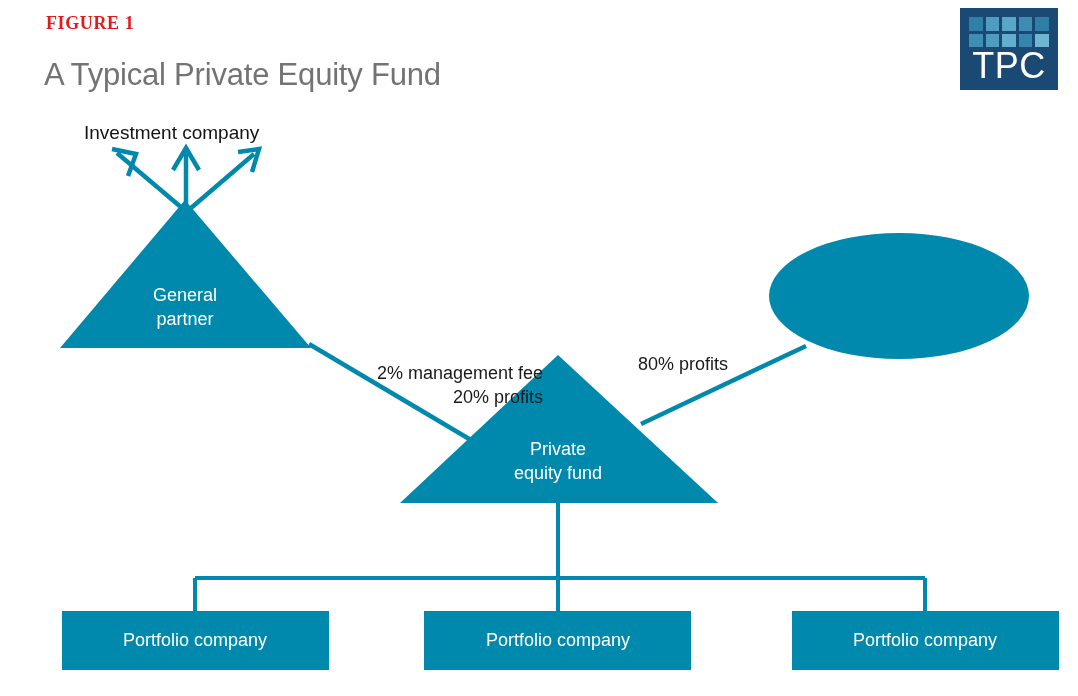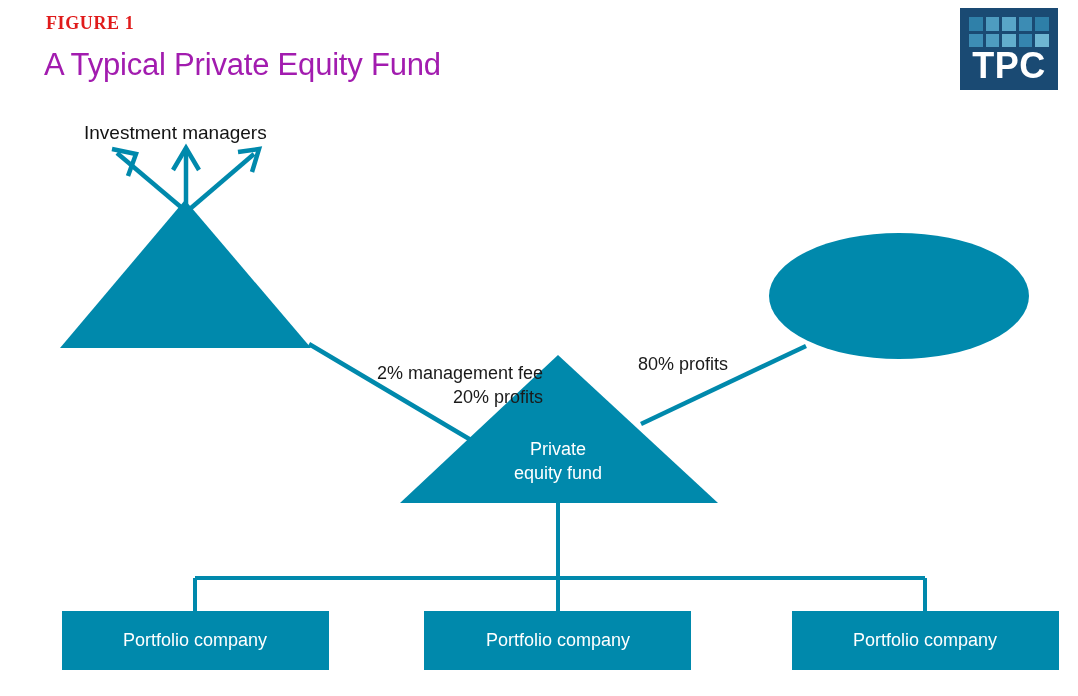--- a/index.html
+++ b/index.html
@@ -26,25 +26,25 @@
     font-family: "Liberation Serif", serif;
     font-weight: 700;
     font-size: 18px;
     letter-spacing: 0.6px;
     color: #e01b1b;
     line-height: 1;
   }
   .fig-title {
     position: absolute;
     left: 44px;
-    top: 46px;
+    top: 56px;
     font-family: "Liberation Sans", sans-serif;
     font-size: 31px;
     font-weight: 400;
-    color: #a21caf;
+    color: #737373;
     line-height: 1.2;
     letter-spacing: -0.2px;
   }
 
   
   .logo {
     position: absolute;
     left: 960px;
     top: 8px;
     width: 98px;
@@ -75,21 +75,21 @@
   .logo-cell.l10 { background: #6fb6d2; }
   .logo-text {
     position: absolute;
     left: 0;
     right: 0;
     top: 40px;
     text-align: center;
     color: #ffffff;
     font-family: "Liberation Sans", sans-serif;
     font-size: 36px;
-    font-weight: 700;
+    font-weight: 400;
     letter-spacing: 0.5px;
     line-height: 1;
   }
 
   
   .diagram-svg {
     position: absolute;
     left: 0;
     top: 0;
     width: 1078px;
@@ -188,22 +188,24 @@
 
     <polygon points="558,355 718,503 400,503" fill="#0089ac"></polygon>
 
     <ellipse cx="899" cy="296" rx="130" ry="63" fill="#0089ac"></ellipse>
 
     <rect x="62" y="611" width="267" height="59" fill="#0089ac"></rect>
     <rect x="424" y="611" width="267" height="59" fill="#0089ac"></rect>
     <rect x="792" y="611" width="267" height="59" fill="#0089ac"></rect>
   </svg>
 
-  <div class="caption-text" id="txt-investment-managers">Investment managers</div>
-
+  <div class="caption-text" id="txt-investment-managers">Investment company</div>
+
+  <div class="node-text" id="txt-general-partner">General
+partner</div>
 
   <div class="node-text" id="txt-private-equity-fund">Private
 equity fund</div>
 
 
   <div class="edge-text" id="txt-gp-fee">2% management fee
 20% profits</div>
 
   <div class="edge-text" id="txt-lp-profits">80% profits</div>
 

